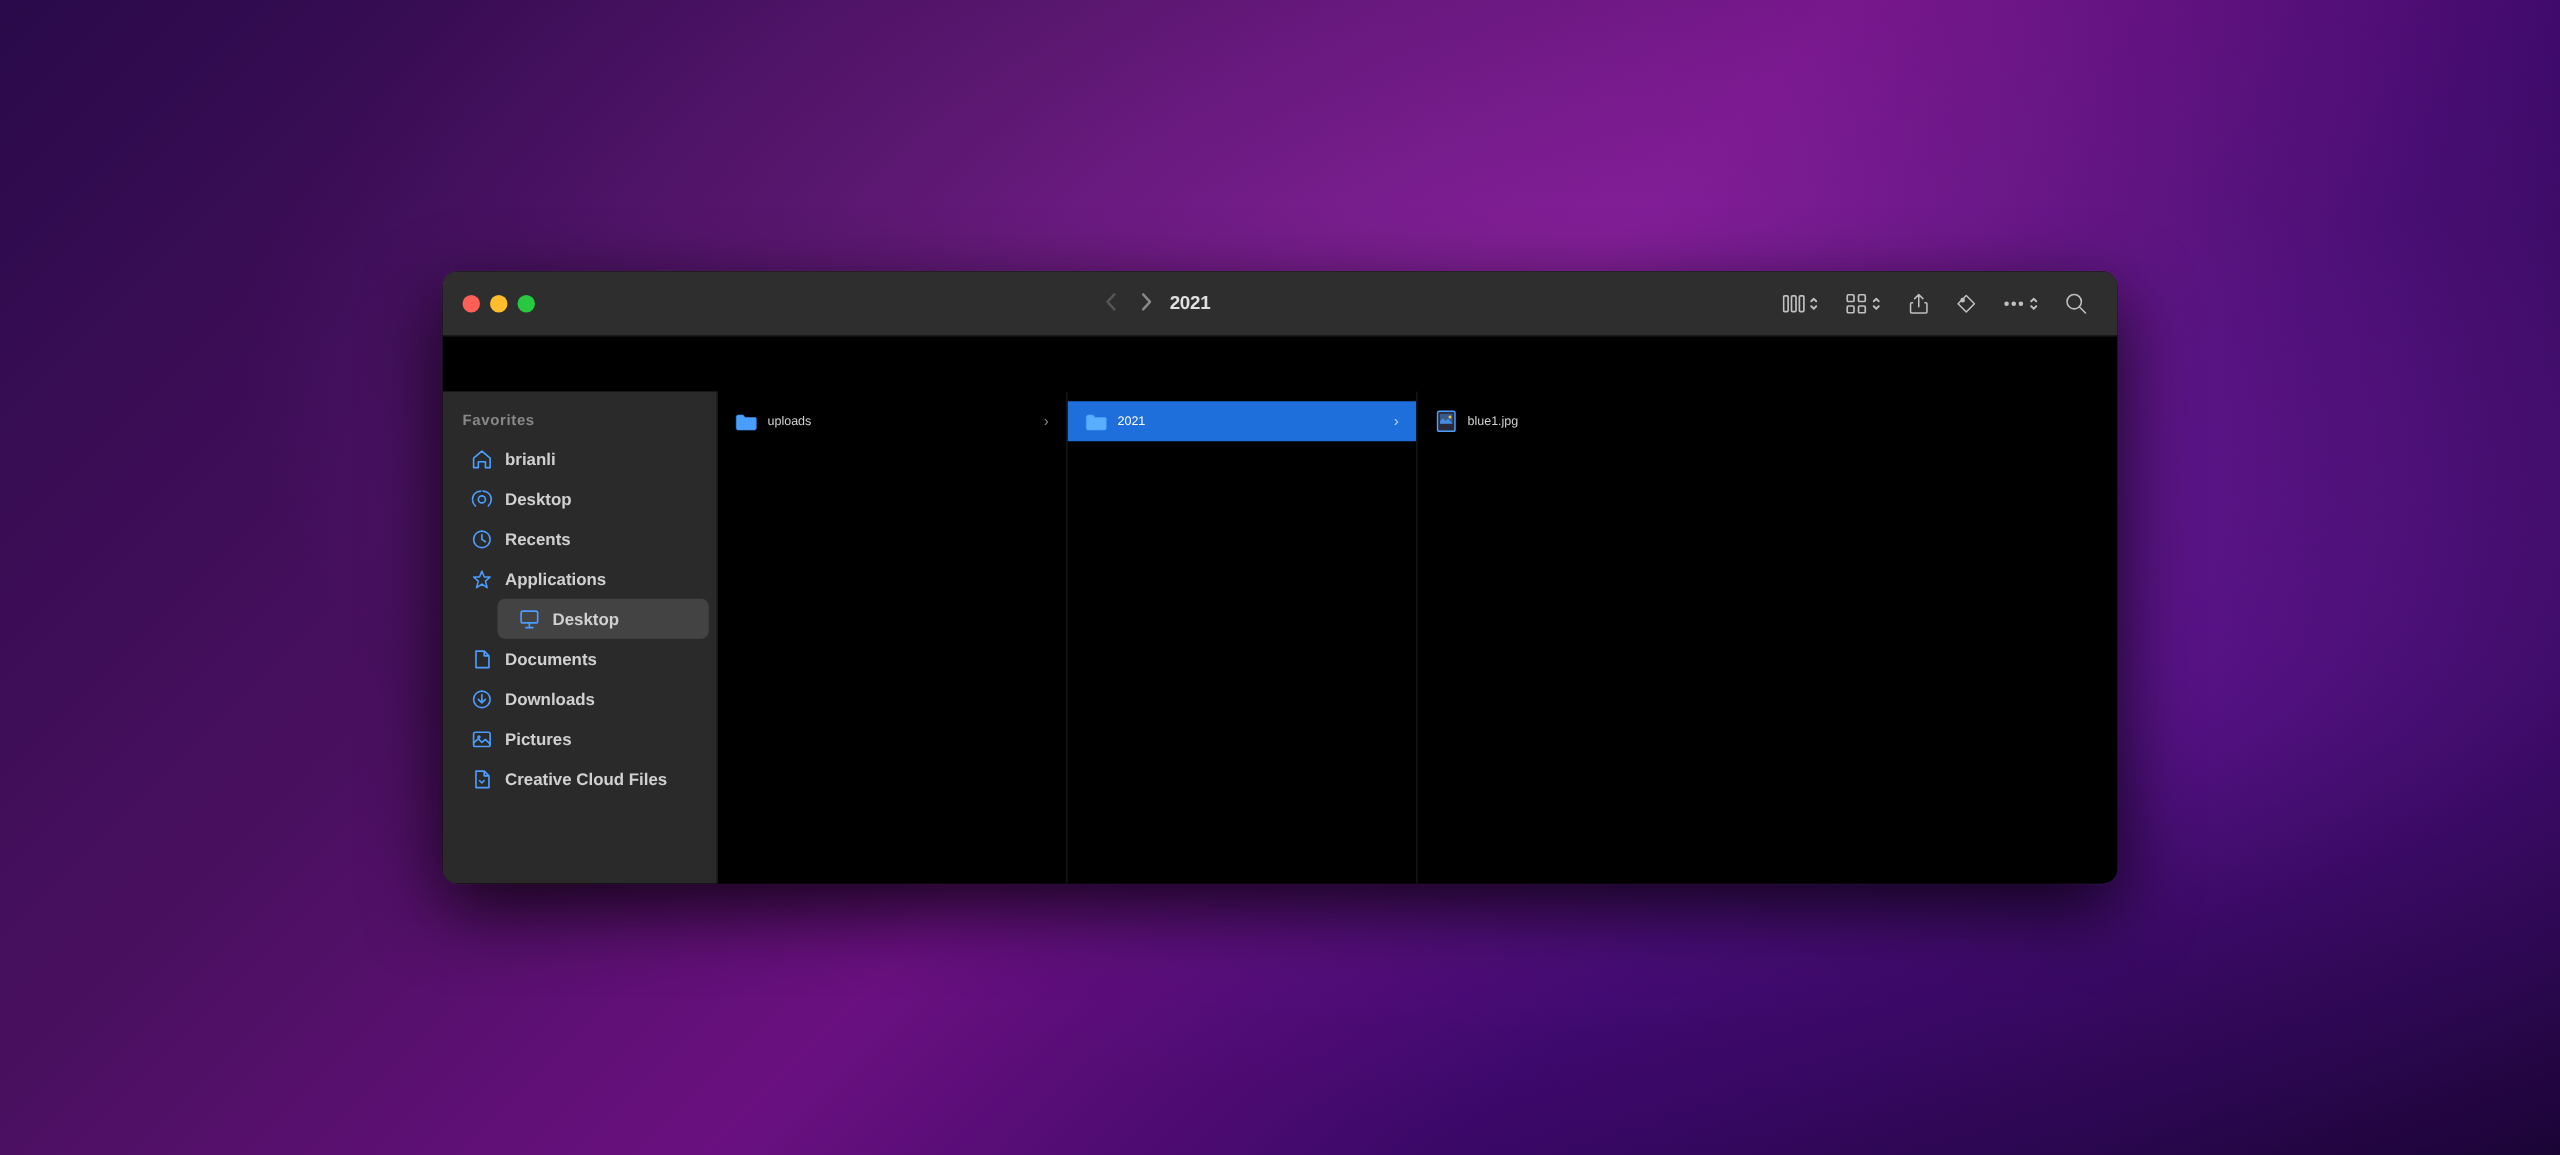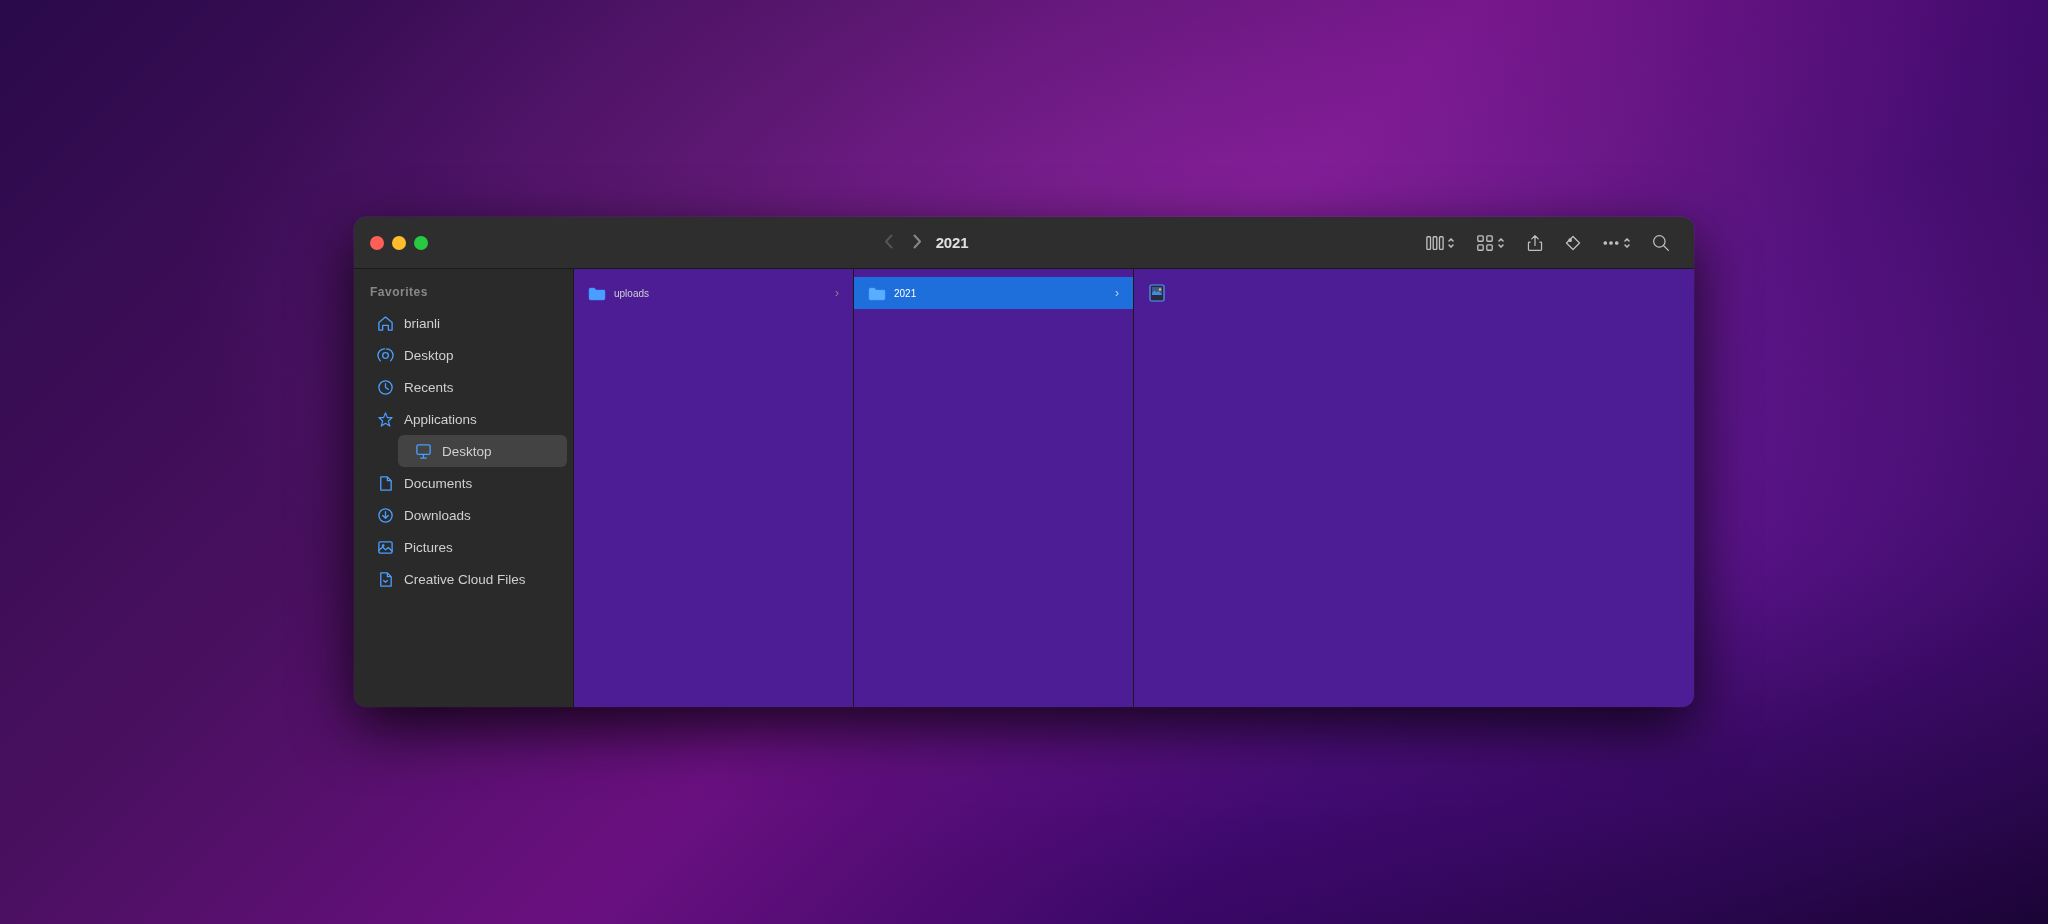--- a/index.html
+++ b/index.html
@@ -21,28 +21,29 @@
       position: absolute;
       top: 0; left: 0; right: 0; bottom: 0;
       background: radial-gradient(ellipse at 60% 30%, rgba(180, 60, 200, 0.4) 0%, transparent 60%),
                   radial-gradient(ellipse at 80% 60%, rgba(100, 20, 160, 0.5) 0%, transparent 50%);
       pointer-events: none;
     }
 
     .finder-window {
       width: 1340px;
       height: 490px;
-      background: #4c1d95;
+      background: #000000;
       border-radius: 12px;
       overflow: hidden;
       display: flex;
       flex-direction: column;
       box-shadow: 0 20px 60px rgba(0,0,0,0.8), 0 0 0 0.5px rgba(255,255,255,0.1);
       position: relative;
       z-index: 1;
+      gap: 44px;
     }
 
     
     .title-bar {
       height: 52px;
       background: #2e2e2e;
       display: flex;
       align-items: center;
       padding: 0 16px;
       border-bottom: 1px solid #1a1a1a;
@@ -150,21 +151,21 @@
     .sidebar-item {
       display: flex;
       align-items: center;
       gap: 10px;
       padding: 7px 16px;
       cursor: pointer;
       border-radius: 6px;
       margin: 0 6px;
       color: #d0d0d0;
       font-size: 13.5px;
-      font-weight: 400;
+      font-weight: 700;
       text-align: right;
     }
     .sidebar-item.active { background: rgba(255,255,255,0.12); margin-left: 44px; }
 
     .sidebar-item-icon {
       width: 18px;
       height: 18px;
       flex-shrink: 0;
       display: flex;
       align-items: center;
@@ -462,18 +463,19 @@
       <div class="column">
         <div class="file-item">
           <div class="file-item-icon file-icon-img">
             <svg width="16" height="18" viewBox="0 0 16 18" fill="none" xmlns="http://www.w3.org/2000/svg">
               <rect x="1" y="1" width="14" height="16" rx="1.5" fill="#2a2a3a" stroke="#4a9eff" stroke-width="1.2"></rect>
               <rect x="3" y="3" width="10" height="8" rx="0.5" fill="#3a5a8a"></rect>
               <path d="M3 9L5.5 6.5L7.5 8.5L9.5 7L13 10.5V11H3V9Z" fill="#4a9eff" opacity="0.7"></path>
               <circle cx="11" cy="5.5" r="1.2" fill="#ffcc44" opacity="0.9"></circle>
             </svg>
           </div>
+          <span class="file-item-name">blue1.jpg</span>
         </div>
       </div>
 
     </div>
   </div>
 </div>
 
 </body></html>

